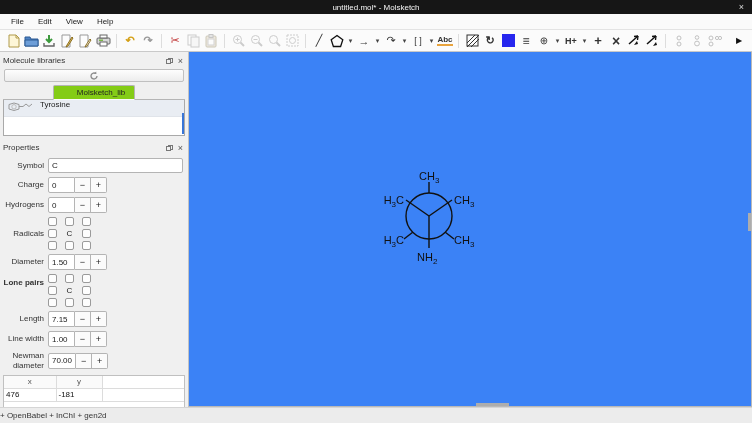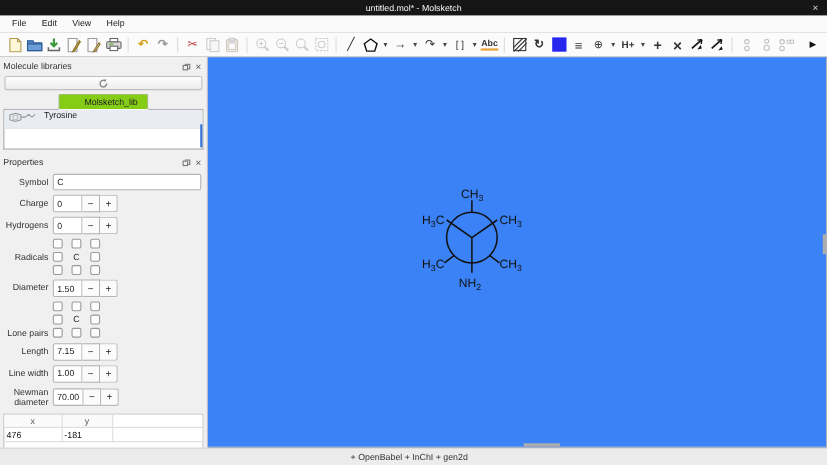--- a/index.html
+++ b/index.html
@@ -87,21 +87,21 @@
 
   
   .canvas { flex:1; background:#3b82f6; position:relative; border-bottom:1px solid #b9b9b9;
             border-right:1px solid #b9b9b9; }
   .molsvg { position:absolute; left:181px; top:116px; }
   .hscroll { position:absolute; left:287px; bottom:0; width:33px; height:3px; background:#adadad; }
   .vscroll { position:absolute; right:0; top:161px; width:3px; height:18px; background:#adadad; }
 
   
   .statusbar { height:16px; background:#ececec; border-top:1px solid #d5d5d5; display:flex;
-               align-items:center; justify-content:center; padding-right:8px; font-size:8px; color:#333;
+               align-items:center; justify-content:flex-start; padding-right:8px; font-size:8px; color:#333;
                flex:0 0 auto; }
 </style>
 </head>
 <body>
 
 <div class="window">
 
   <div class="titlebar">
     <div class="title">untitled.mol* - Molsketch</div>
     <div class="closebtn">×</div>
@@ -367,21 +367,21 @@
         <div class="prow">
           <div class="plabel">Diameter</div>
           <div class="spin">
             <div class="spinval">1.50</div>
             <div class="spinbtn">−</div>
             <div class="spinbtn plus">+</div>
           </div>
         </div>
 
         <div class="prow top">
-          <div class="plabel" style="margin-top:24px;">Lone pairs</div>
+          <div class="plabel" style="margin-top:4px;font-weight:bold;">Lone pairs</div>
           <div class="cbgrid">
             <div class="cbrow">
               <span class="cb"></span>
               <span class="cb"></span>
               <span class="cb"></span>
             </div>
             <div class="cbrow">
               <span class="cb"></span>
               <span class="cbc">C</span>
               <span class="cb"></span>

